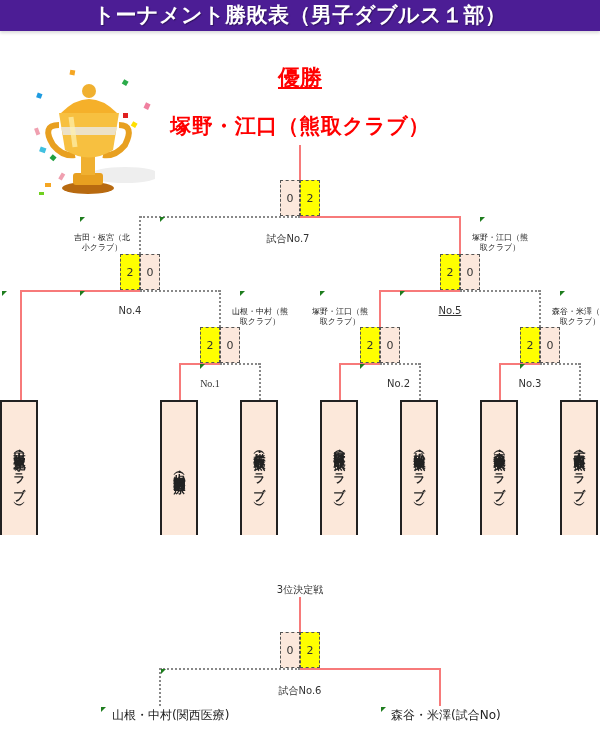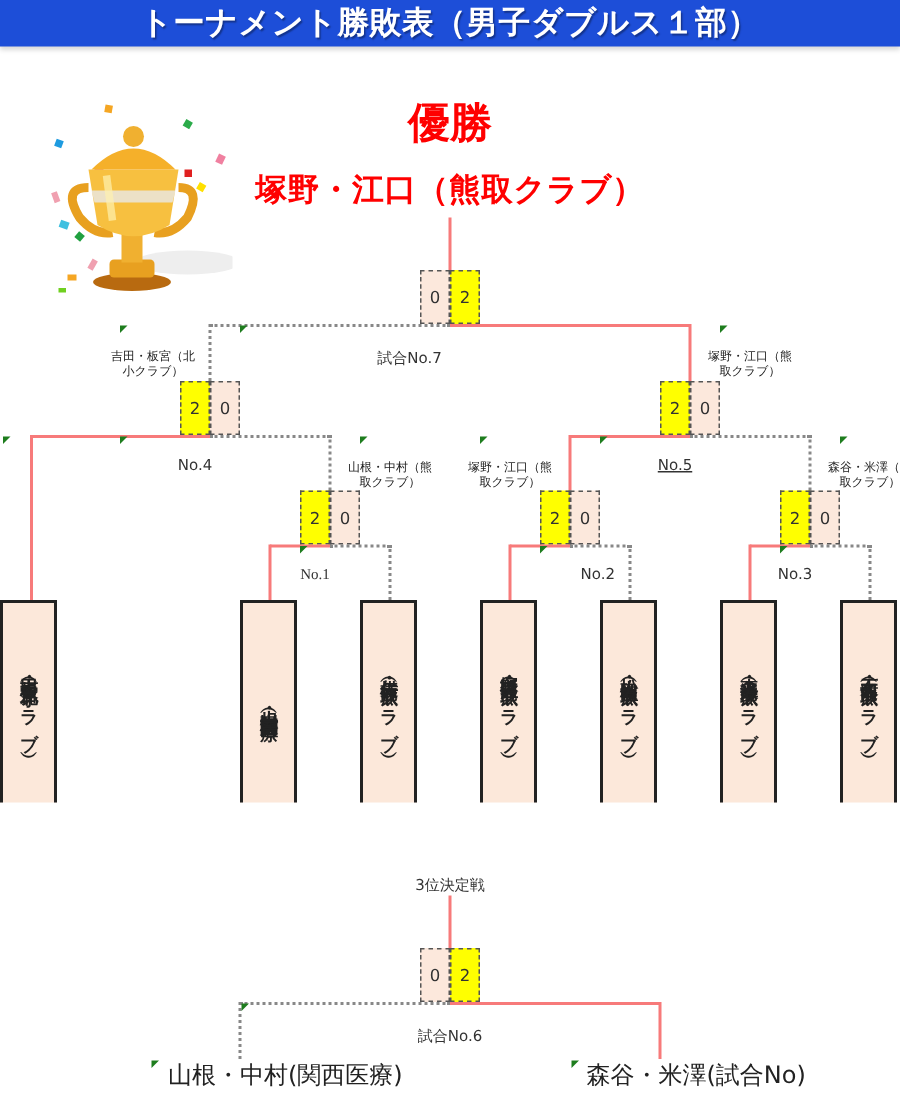--- a/index.html
+++ b/index.html
@@ -1,24 +1,24 @@
 <!DOCTYPE html>
 <html><head>
 <meta charset="utf-8">
 <style>
   html, body { margin:0; padding:0; background:#ffffff; }
   body { width:600px; height:731px; position:relative; overflow:hidden;
          font-family:"DejaVu Sans", "Liberation Sans", sans-serif; }
   .header { position:absolute; left:0; top:0; width:600px; height:31px;
-            background:#1d4ed8; box-shadow:0 2px 3px rgba(0,0,0,0.15); }
+            background:#4c1d95; box-shadow:0 2px 3px rgba(0,0,0,0.15); }
   .header-title { position:absolute; left:0; top:0; width:600px; height:31px;
                   line-height:31px; text-align:center; color:#ffffff; font-size:21px;
                   font-weight:bold; text-shadow:1px 1px 1px rgba(0,0,0,0.35); letter-spacing:0.5px; }
   .champion-label { position:absolute; left:200px; top:63px; width:200px; text-align:center;
-                    color:#ff0000; font-weight:bold; font-size:28px; }
+                    color:#ff0000; font-weight:bold; font-size:22px;text-decoration:underline; }
   .champion-name { position:absolute; left:130px; top:112px; width:340px; text-align:center;
                    color:#ff0000; font-weight:bold; font-size:21px; letter-spacing:0.5px; }
   .line { position:absolute; }
   .red-h { height:0; border-top:2px solid #f77a7a; }
   .red-v { width:0; border-left:2px solid #f77a7a; }
   .dot-h { height:0; border-top:2px dotted #888888; }
   .dot-v { width:0; border-left:2px dotted #888888; }
   .score { position:absolute; width:20px; height:36px; font-size:11px; line-height:36px;
            text-align:center; color:#333333; box-sizing:border-box; border:1px dashed #555555; }
   .score.win { background:#ffff00; }
@@ -26,21 +26,21 @@
   .match-label { position:absolute; font-size:10px; color:#333333; text-align:center; width:80px; }
   .advance-label { position:absolute; font-size:8px; color:#222222; text-align:center; line-height:10px; width:60px;margin-top:15px; }
   .flag { position:absolute; width:0; height:0; border-top:5px solid #1e7d1e; border-right:5px solid transparent; }
   .team-box { position:absolute; top:400px; width:38px; height:135px; background:#fce8da;
               border:2px solid #222222; border-bottom:none; box-sizing:border-box; }
   .team-text { position:absolute; left:0; top:0; width:100%; height:100%;
                writing-mode:vertical-rl; text-orientation:upright; font-weight:bold;
                font-size:12px; color:#222222; display:flex; align-items:center; justify-content:center;
                line-height:13px; letter-spacing:1px; }
   .third-title { position:absolute; left:250px; top:583px; width:100px; text-align:center; font-size:10px; color:#333; }
-  .third-name { position:absolute; font-size:16px; color:#222222; }
+  .third-name { position:absolute; font-size:12px; color:#222222; }
   .trophy { position:absolute; left:15px; top:55px; width:140px; height:140px; }
 </style>
 </head>
 <body>
 
 <div class="header">
   <div class="header-title">トーナメント勝敗表（男子ダブルス１部）</div>
 </div>
 
 <svg class="trophy" viewBox="0 0 140 140">
@@ -79,21 +79,21 @@
 <div class="champion-name">塚野・江口（熊取クラブ）</div>
 
 <div class="line red-v" style="left:299px; top:145px; height:36px;"></div>
 
 <div class="score lose" style="left:280px; top:180px;">0</div>
 <div class="score win" style="left:300px; top:180px;">2</div>
 <div class="line dot-h" style="left:140px; top:216px; width:160px;"></div>
 <div class="line red-h" style="left:300px; top:216px; width:160px;"></div>
 <div class="line dot-v" style="left:139px; top:216px; height:38px;"></div>
 <div class="line red-v" style="left:459px; top:216px; height:38px;"></div>
-<div class="match-label" style="left:233px; top:232px;">試合No.7</div>
+<div class="match-label" style="left:248px; top:232px;">試合No.7</div>
 <div class="flag" style="left:160px; top:217px;"></div>
 <div class="advance-label" style="left:72px; top:218px;">吉田・板宮（北小クラブ）</div>
 <div class="flag" style="left:80px; top:217px;"></div>
 <div class="advance-label" style="left:470px; top:218px;">塚野・江口（熊取クラブ）</div>
 <div class="flag" style="left:480px; top:217px;"></div>
 
 <div class="score win" style="left:120px; top:254px;">2</div>
 <div class="score lose" style="left:140px; top:254px;">0</div>
 <div class="line red-h" style="left:20px; top:290px; width:120px;"></div>
 <div class="line dot-h" style="left:140px; top:290px; width:80px;"></div>

